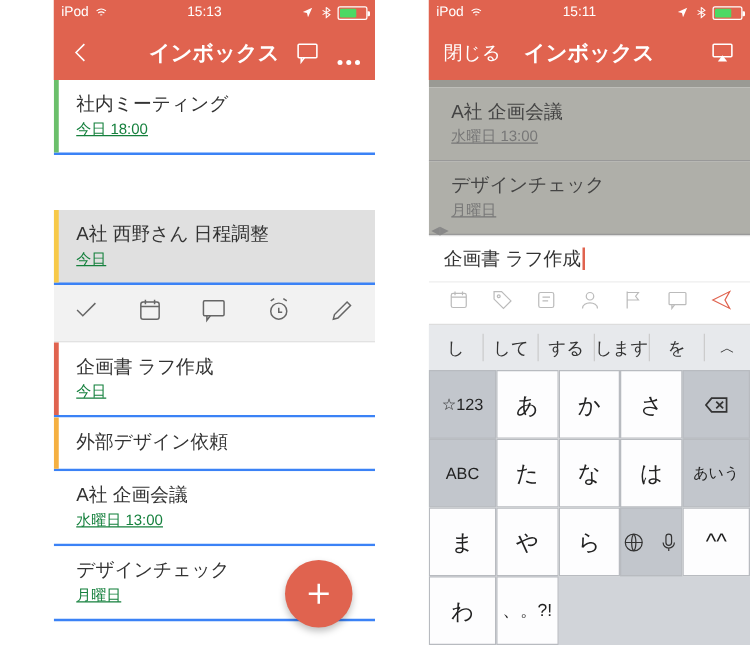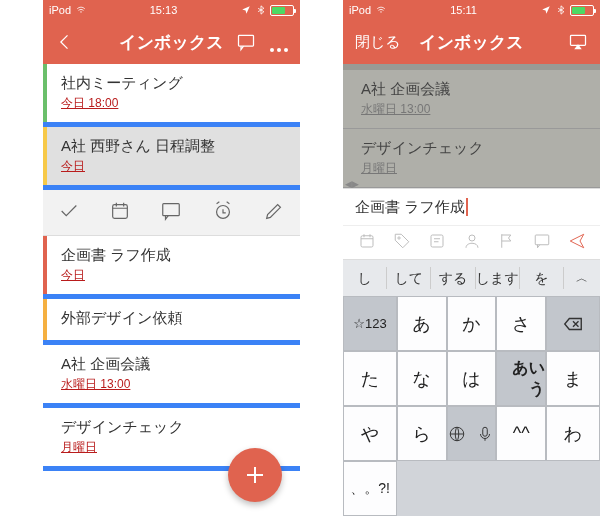--- a/index.html
+++ b/index.html
@@ -15,24 +15,24 @@
 .nav-bar { height:44px; background:#E0634F; color:#fff; display:flex; align-items:center; justify-content:space-between; padding:0 12px; }
 .nav-center { font-size:17px; font-weight:700; }
 .nav-left,.nav-right { width:60px; display:flex; align-items:flex-end; gap:14px; }
 .nav-right { justify-content:flex-end; }
 .nav-text { font-size:15px; }
 .icon-svg { width:20px; height:20px; stroke:#fff; fill:none; stroke-width:1.5; }
 .more { display:flex; gap:3px; }
 .more span { width:4px; height:4px; background:#fff; border-radius:50%; }
 .content { flex:1; overflow:hidden; position:relative; }
 .list { display:flex; flex-direction:column; }
-.item { padding:10px 14px 10px 18px; border-bottom:5px solid #3b82f6; position:relative; background:#fff; }
+.item { padding:10px 14px 10px 18px; border-bottom:2px solid #3b82f6; position:relative; background:#fff; }
 .item-title { font-size:15px; color:#333; margin-bottom:2px; }
-.item-sub { font-size:12px; color:#b91c1c; text-decoration:underline; }
-.item.sel { background:#E0E0E0; }
+.item-sub { font-size:12px; color:#15803d; text-decoration:underline; }
+.item.sel { background:#E0E0E0;margin-top:44px; }
 .accent { position:absolute; left:0; top:0; bottom:0; width:4px; }
 .accent.green{background:#6BBF6B}.accent.yellow{background:#F7C948}.accent.red{background:#E0634F}.accent.orange{background:#F5B041}
 .action-bar { height:46px; background:#F2F2F2; border-bottom:1px solid #DDD; display:flex; align-items:center; justify-content:space-around; }
 .action-bar svg { width:22px; height:22px; stroke:#666; fill:none; stroke-width:1.3; }
 .fab { position:absolute; right:18px; bottom:14px; width:54px; height:54px; background:#E0634F; border-radius:50%; display:flex; align-items:center; justify-content:center; box-shadow:0 3px 6px rgba(0,0,0,0.25); }
 .fab svg { stroke:#fff; stroke-width:2; }
 
 .dim-list .item { background:#AFAFA9; border-bottom:1px solid #999; }
 .dim-list .blank { height:6px; background:#9a9a94; }
 .dim-list .item-title { color:#444; }
@@ -45,22 +45,22 @@
 .icon-row .send svg { stroke:#E0634F; }
 .handle { position:absolute; left:2px; top:-10px; font-size:9px; color:#888; }
 
 .kbd { background:#D1D4D9; flex:1; display:flex; flex-direction:column; }
 .suggest { height:36px; background:#E7E9EC; display:flex; align-items:center; }
 .suggest span { flex:1; text-align:center; font-size:14px; color:#333; border-right:1px solid #CCC; height:22px; line-height:22px; }
 .suggest span:last-child { border:none; flex:0 0 36px; }
 .suggest .chev { font-size:12px; }
 .kbd-grid { flex:1; display:grid; grid-template-columns:54px 1fr 1fr 1fr 54px; grid-template-rows:repeat(4,1fr); }
 .key { border:0.5px solid #B8BBC0; display:flex; align-items:center; justify-content:center; font-size:18px; background:#FDFDFE; color:#222; }
-.key.fn { background:#C2C6CC; font-size:13px;text-align:right; }
-.key.fn.small { font-size:16px;font-weight:bold; }
+.key.fn { background:#C2C6CC; font-size:13px; }
+.key.fn.small { font-size:12px; }
 .key.split { flex-direction:row; gap:10px; }
 .key.split svg { width:18px; height:18px; stroke:#333; fill:none; stroke-width:1.3; }
 .r2 { grid-row:span 2; }
 </style>
 </head>
 <body>
 
 <div class="phone">
   <div class="status-bar">
     <div class="status-left">
@@ -250,20 +250,21 @@
         <div class="key fn">☆123</div>
         <div class="key">あ</div>
         <div class="key">か</div>
         <div class="key">さ</div>
         <div class="key fn">
             <svg viewBox="0 0 24 24" width="22" height="22" stroke="#333" fill="none" stroke-width="1.5">
               <path d="M8 6l-5 6 5 6h13V6z"></path>
               <path d="M12 9l6 6M18 9l-6 6"></path>
             </svg>
           </div>
+        <div class="key fn">ABC</div>
         <div class="key">た</div>
         <div class="key">な</div>
         <div class="key">は</div>
         <div class="key fn small">あいう</div>
         <div class="key">ま</div>
         <div class="key">や</div>
         <div class="key">ら</div>
         <div class="key fn split">
           <svg viewBox="0 0 24 24">
               <circle cx="12" cy="12" r="9"></circle>

